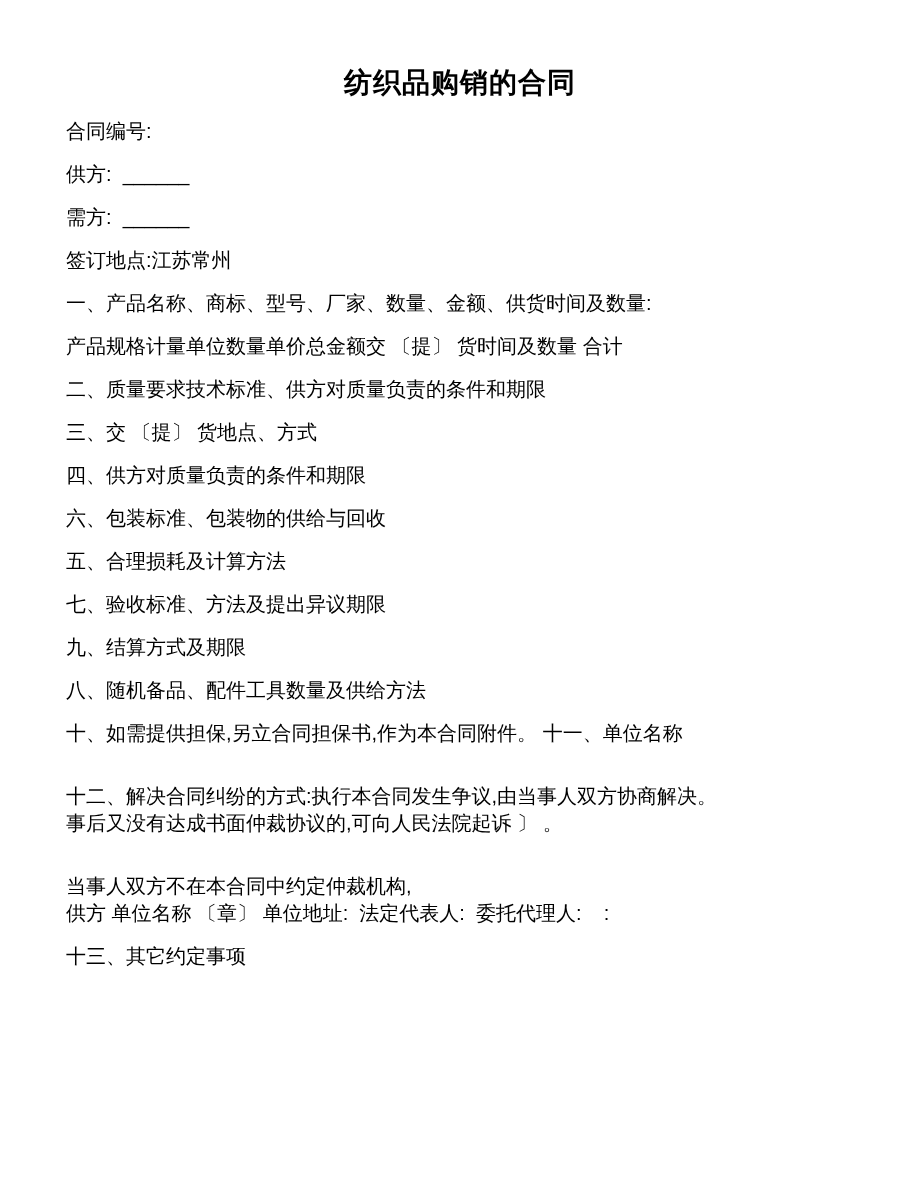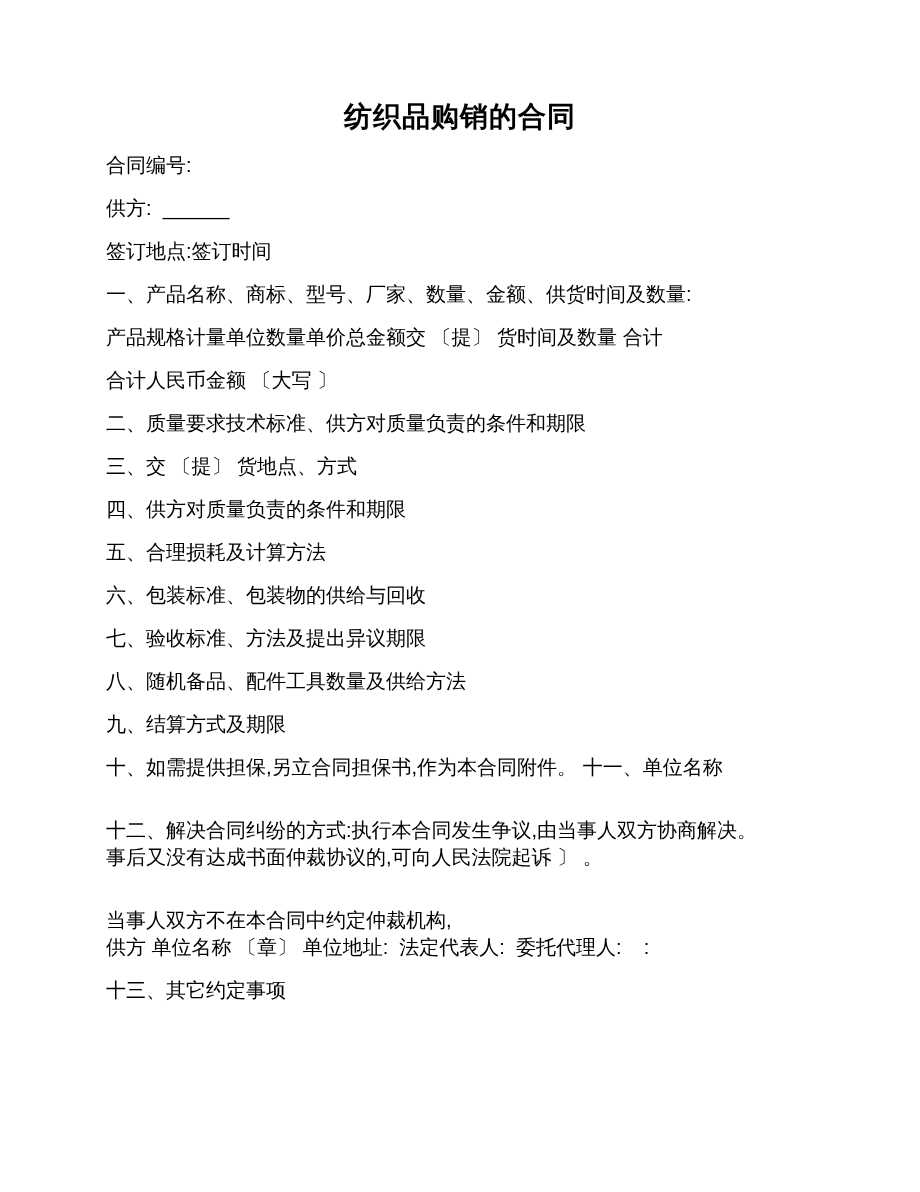--- a/index.html
+++ b/index.html
@@ -11,29 +11,29 @@
     position: relative;
     width: 920px;
     min-height: 1192px;
     background: #ffffff;
     color: #000000;
     font-family: "Liberation Sans", "DejaVu Sans", sans-serif;
     overflow: hidden;
   }
   .title {
     margin: 0;
-    padding-top: 99px;
+    padding-top: 65px;
     text-align: center;
     font-size: 28px;
     font-weight: bold;
     line-height: 36px;
     letter-spacing: 1px;
   }
   .body-text {
-    padding: 17px 36px 60px 106px;
+    padding: 17px 36px 60px 66px;
   }
   .line {
     font-size: 20px;
     line-height: 27px;
     margin: 0 0 16px 0;
     white-space: pre-wrap;
     font-weight: 500;
   }
   .line.tight {
     margin-bottom: 0;
@@ -42,32 +42,32 @@
 </style>
 </head>
 <body>
 
 <div class="doc">
   <h1 class="title">纺织品购销的合同</h1>
 
   <div class="body-text">
     <div class="line">合同编号:</div>
     <div class="line">供方:  ______</div>
-    <div class="line">签订地点:签订时间</div>
+    <div class="line">需方:  ______</div>
+    <div class="line">签订地点:江苏常州</div>
     <div class="line">一、产品名称、商标、型号、厂家、数量、金额、供货时间及数量:</div>
     <div class="line">产品规格计量单位数量单价总金额交 〔提〕 货时间及数量 合计</div>
-    <div class="line">合计人民币金额 〔大写 〕</div>
     <div class="line">二、质量要求技术标准、供方对质量负责的条件和期限</div>
     <div class="line">三、交 〔提〕 货地点、方式</div>
     <div class="line">四、供方对质量负责的条件和期限</div>
+    <div class="line">六、包装标准、包装物的供给与回收</div>
     <div class="line">五、合理损耗及计算方法</div>
-    <div class="line">六、包装标准、包装物的供给与回收</div>
     <div class="line">七、验收标准、方法及提出异议期限</div>
+    <div class="line">九、结算方式及期限</div>
     <div class="line">八、随机备品、配件工具数量及供给方法</div>
-    <div class="line">九、结算方式及期限</div>
     <div class="line">十、如需提供担保,另立合同担保书,作为本合同附件。 十一、单位名称</div>
     <div class="line tight">十二、解决合同纠纷的方式:执行本合同发生争议,由当事人双方协商解决。</div>
     <div class="line">事后又没有达成书面仲裁协议的,可向人民法院起诉 〕 。</div>
     <div class="line tight">当事人双方不在本合同中约定仲裁机构,</div>
     <div class="line">供方 单位名称 〔章〕 单位地址:  法定代表人:  委托代理人:    :</div>
     <div class="line">十三、其它约定事项</div>
   </div>
 </div>
 
 </body></html>

